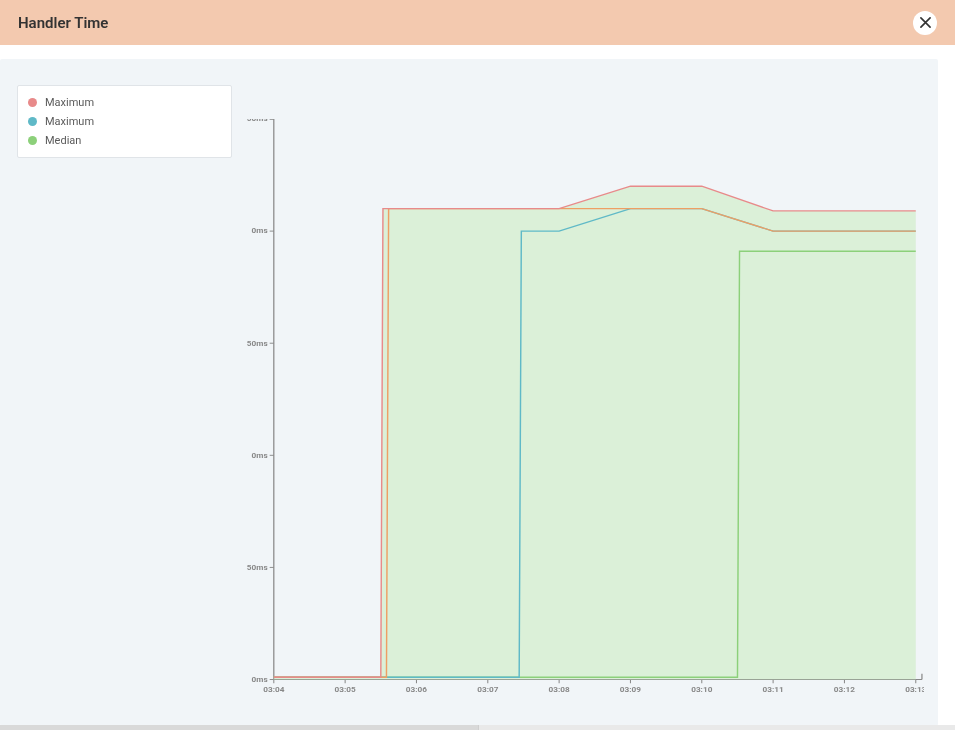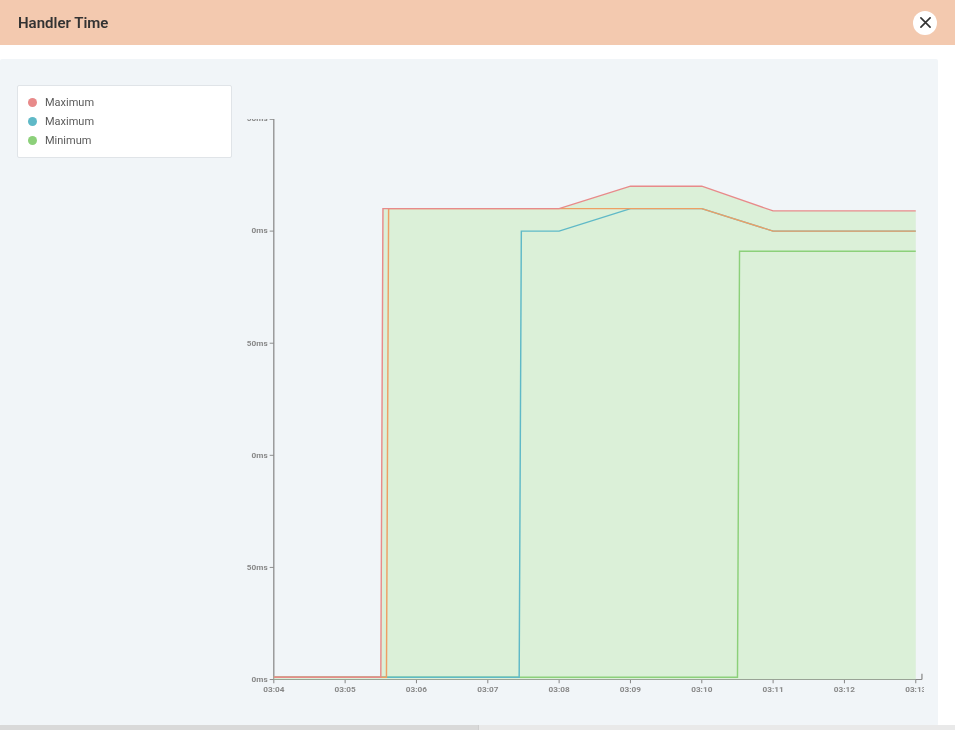--- a/index.html
+++ b/index.html
@@ -127,21 +127,21 @@
         <div class="legend-item">
           <span class="legend-dot" style="background: rgb(232, 138, 138);"></span>
           <span>Maximum</span>
         </div>
         <div class="legend-item">
           <span class="legend-dot" style="background: rgb(95, 185, 199);"></span>
           <span>Maximum</span>
         </div>
         <div class="legend-item">
           <span class="legend-dot" style="background: rgb(140, 208, 122);"></span>
-          <span>Minimum</span>
+          <span>Median</span>
         </div>
       </div>
 
     <div class="chart-wrap">
       <svg class="chart-svg" id="chart-svg" viewBox="0 0 660 620" preserveAspectRatio="none">
           <line x1="28" y1="0" x2="28" y2="592" class="axis-line"></line>
           <line x1="28" y1="592" x2="658" y2="592" class="axis-line"></line>
           <line x1="28" y1="0" x2="24" y2="0" class="axis-line"></line>
           <line x1="658" y1="592" x2="658" y2="586" class="axis-line"></line>
           <line x1="24" y1="0" x2="28" y2="0" class="tick-line"></line>

